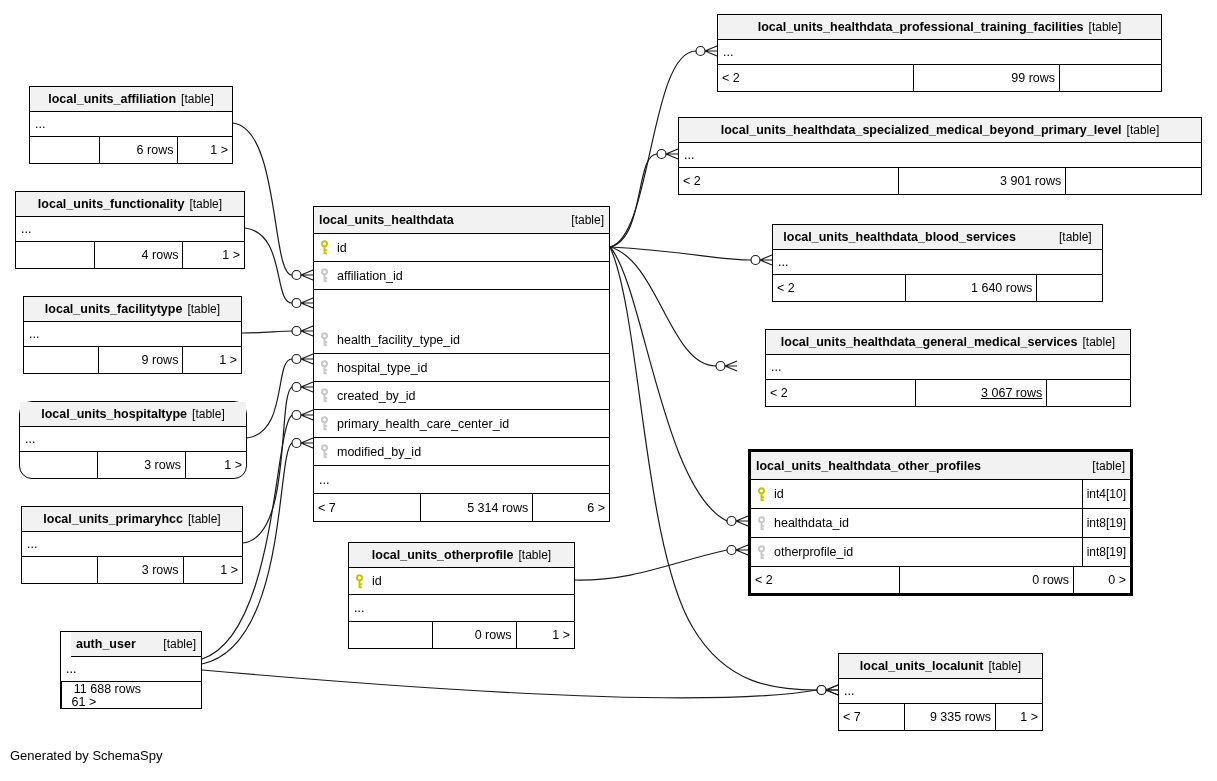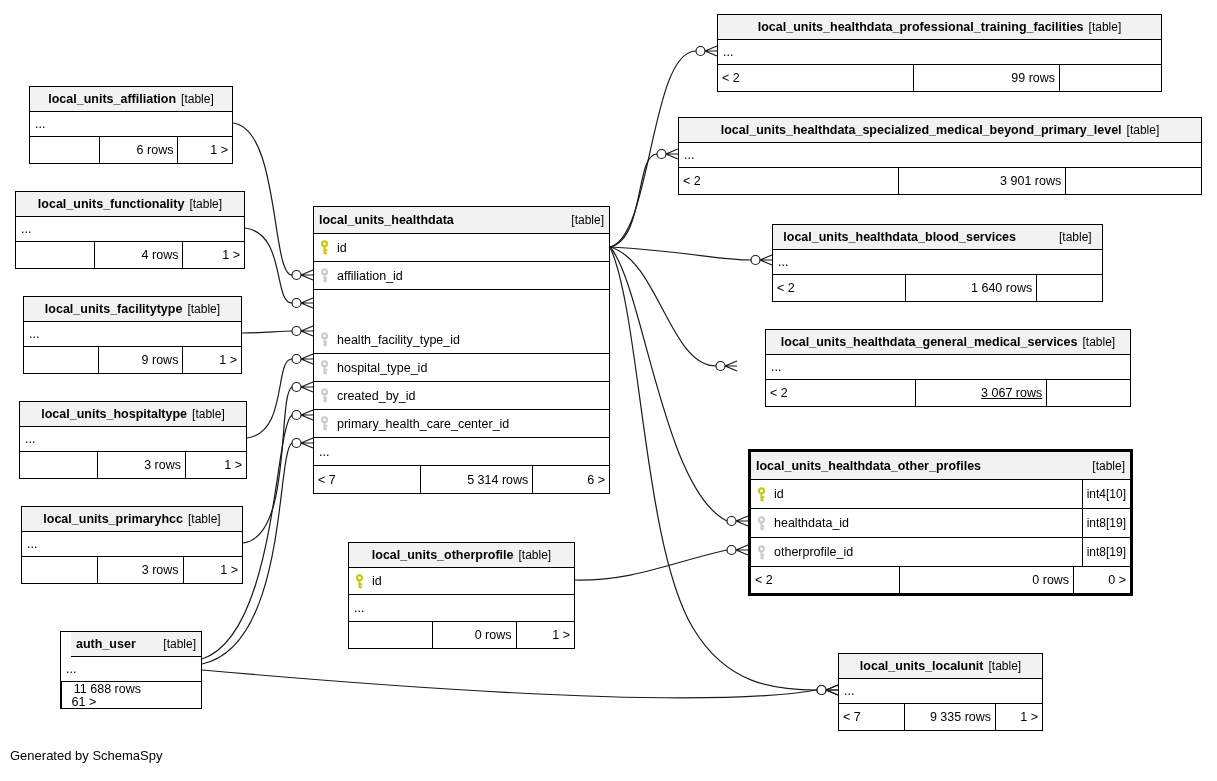--- a/index.html
+++ b/index.html
@@ -122,21 +122,21 @@
         </div>
         <div class="row" style="height: 25px;">
           <span>...</span>
         </div>
         <div class="ft" style="height: 26px;">
           <span class="fl" style="width: 34%;"></span>
           <span class="fm" style="width: 39%;">9 rows</span>
           <span class="fr" style="width: 27%;">1 &gt;</span>
         </div>
       </div>
-      <div class="tbl" style="left: 19px; top: 401px; width: 228px;">
+      <div class="tbl" style="left: 19px; top: 401px; width: 228px; border-radius: 13px;">
         <div class="hd" style="height: 25px;">
           <span class="nm">local_units_hospitaltype</span>
           <span class="bdg">[table]</span>
         </div>
         <div class="row" style="height: 25px;">
           <span>...</span>
         </div>
         <div class="ft" style="height: 26px;">
           <span class="fl" style="width: 34%;"></span>
           <span class="fm" style="width: 39%;">3 rows</span>
@@ -210,20 +210,27 @@
             <path d="M5.5 6.3 L5.5 14 M5.5 10.3 L8.2 10.3 M5.5 13.3 L7.8 13.3" stroke="#c9c9c9" stroke-width="2" fill="none"></path>
           </svg>
           <span>created_by_id</span>
         </div>
         <div class="row" style="height: 28px;">
           <svg width="11" height="15" viewBox="0 0 11 15" class="keyicon">
             <circle cx="5.5" cy="3.8" r="2.5" fill="none" stroke="#c9c9c9" stroke-width="2"></circle>
             <path d="M5.5 6.3 L5.5 14 M5.5 10.3 L8.2 10.3 M5.5 13.3 L7.8 13.3" stroke="#c9c9c9" stroke-width="2" fill="none"></path>
           </svg>
           <span>primary_health_care_center_id</span>
+        </div>
+        <div class="row" style="height: 28px;">
+          <svg width="11" height="15" viewBox="0 0 11 15" class="keyicon">
+            <circle cx="5.5" cy="3.8" r="2.5" fill="none" stroke="#c9c9c9" stroke-width="2"></circle>
+            <path d="M5.5 6.3 L5.5 14 M5.5 10.3 L8.2 10.3 M5.5 13.3 L7.8 13.3" stroke="#c9c9c9" stroke-width="2" fill="none"></path>
+          </svg>
+          <span>modified_by_id</span>
         </div>
         <div class="row" style="height: 28px;">
           <span>...</span>
         </div>
         <div class="ft" style="height: 27px;">
           <span class="fl" style="width: 36%;">&lt; 7</span>
           <span class="fm" style="width: 38%;">5 314 rows</span>
           <span class="fr" style="width: 26%;">6 &gt;</span>
         </div>
       </div>

